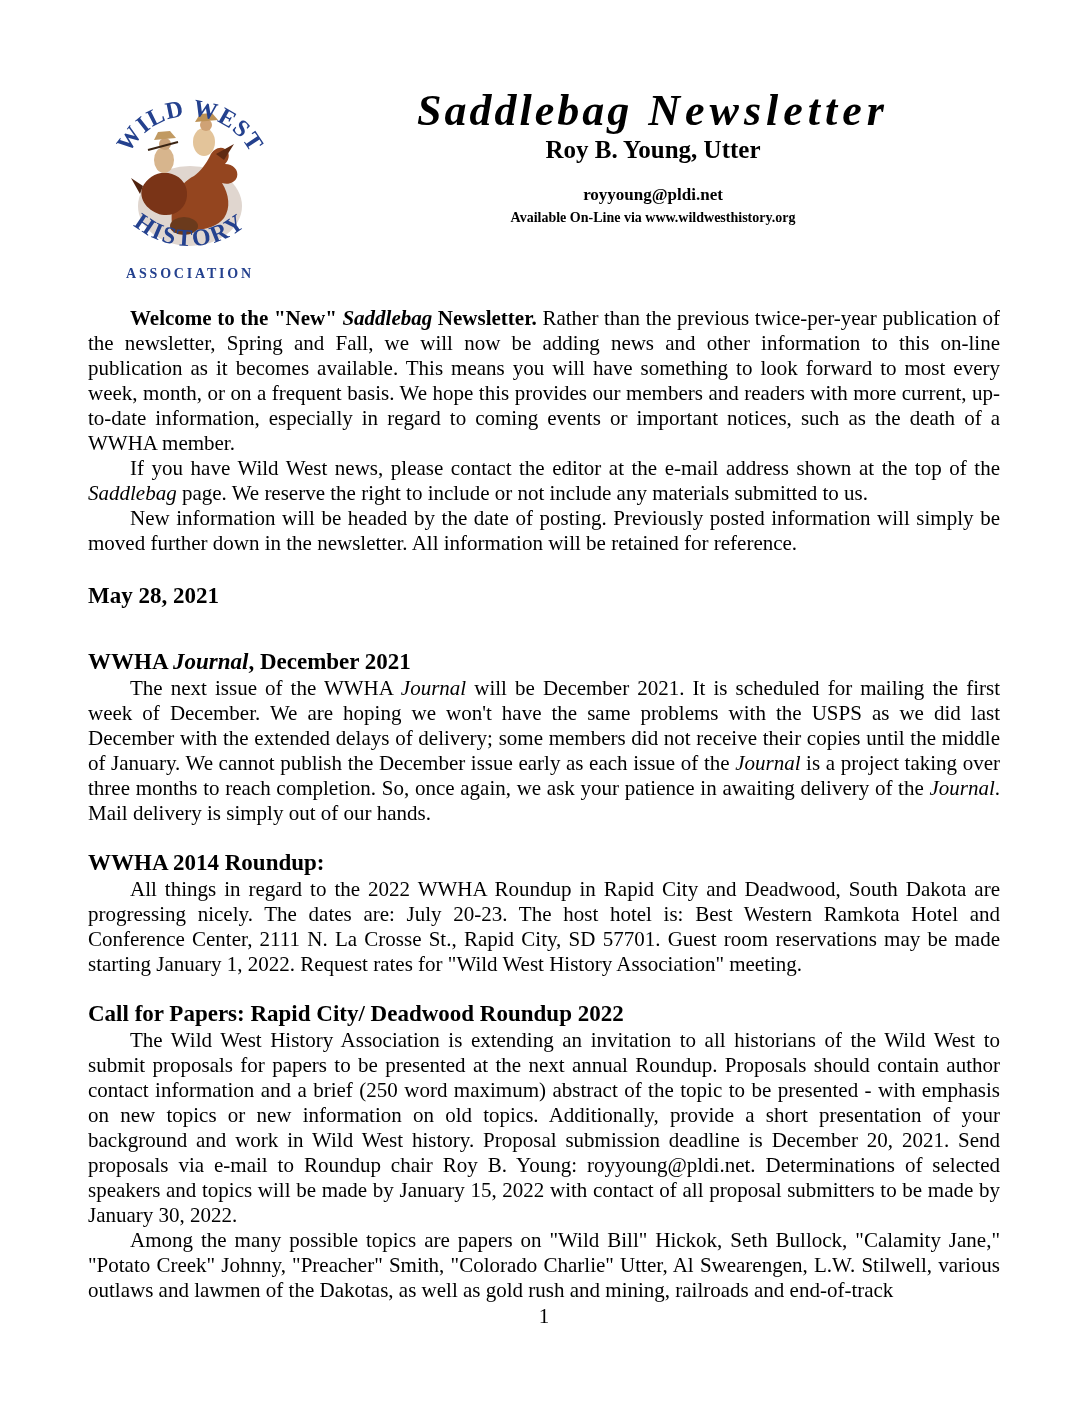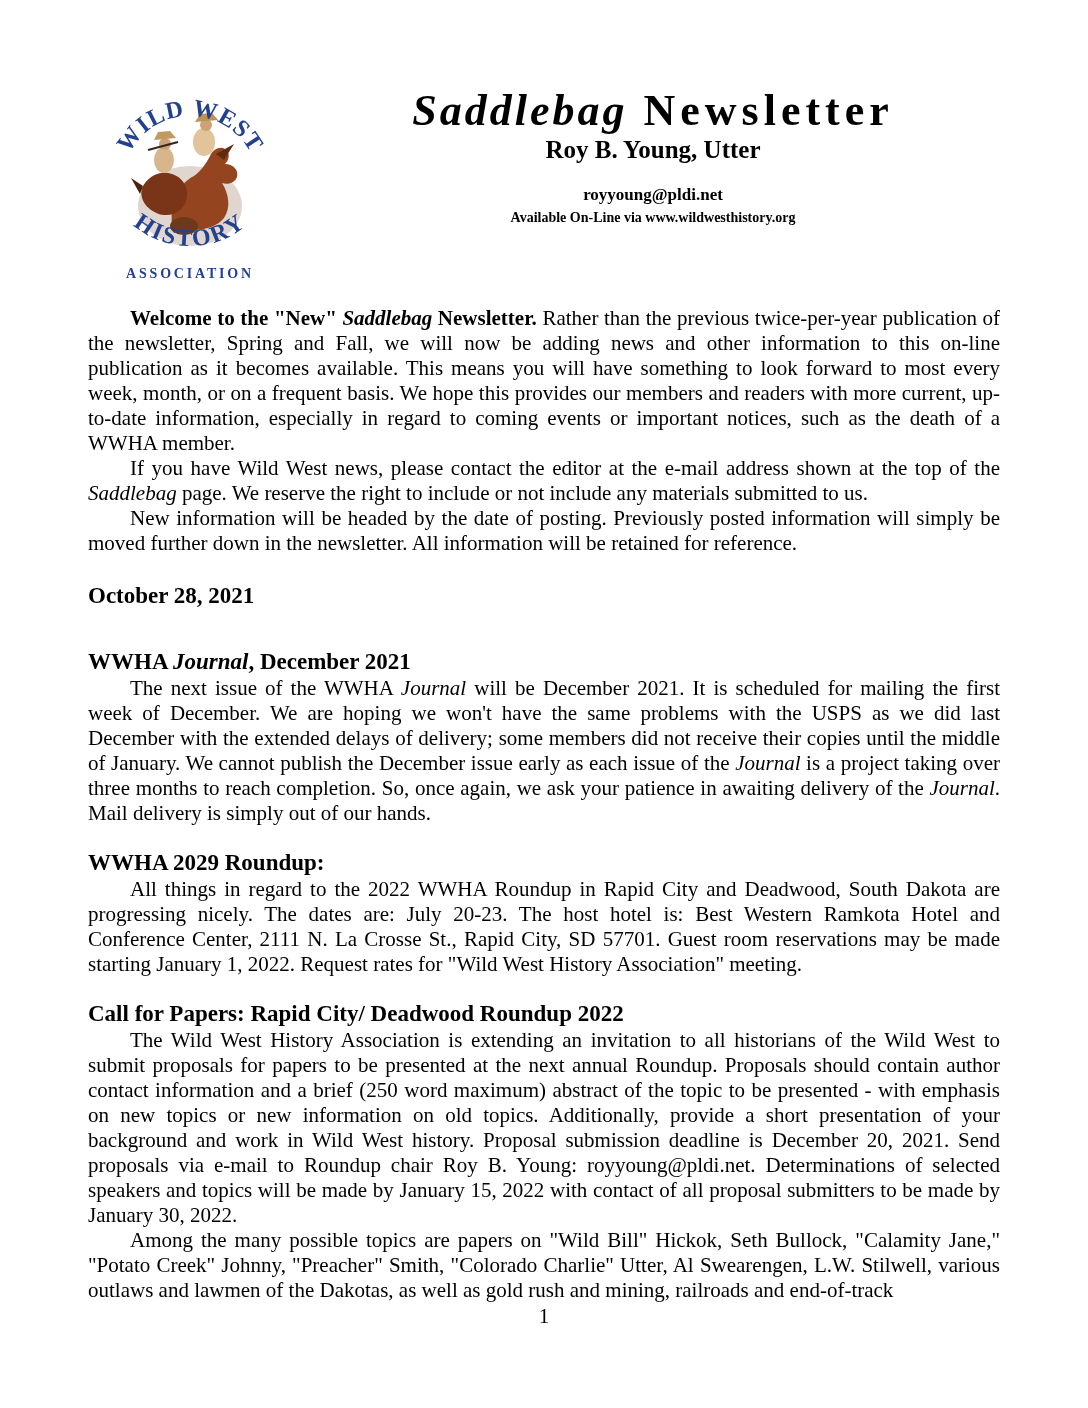--- a/index.html
+++ b/index.html
@@ -32,21 +32,21 @@
   
   .masthead {
     position: absolute;
     left: 290px; top: 88px;
     width: 726px;
     text-align: center;
     font-weight: bold;
   }
   .nl-title { font-size: 44px; line-height: 46px; }
   .t-ital  { font-style: italic; letter-spacing: 3px; }
-  .t-rest  { letter-spacing: 5px; }
+  .t-rest  { letter-spacing: 5px; font-style: italic; }
   .editor  { font-size: 25px; line-height: 28px; margin-top: 2px; }
   .email   { font-size: 17px; line-height: 20px; margin-top: 21px; }
   .supplement   { font-size: 21px; line-height: 24px; margin-top: 31px; }
   .availability { font-size: 14px; line-height: 24px; margin-top: 1px; }
 
   
   .content {
     position: absolute;
     left: 88px; top: 306px;
     width: 912px;
@@ -114,26 +114,26 @@
   </div>
 
   <div class="content">
 
     <p class="par"><b><span>Welcome to the "New" </span><i>Saddlebag</i><span> Newsletter.</span></b><span>  Rather than the previous twice-per-year publication of the newsletter, Spring and Fall, we will now be adding news and other information to this on-line publication as it becomes available.  This means you will have something to look forward to most every week, month, or on a frequent basis.  We hope this provides our members and readers with more current, up-to-date information, especially in regard to coming events or important notices, such as the death of a WWHA member.</span></p>
 
     <p class="par"><span>If you have Wild West news, please contact the editor at the e-mail address shown at the top of the </span><i>Saddlebag</i><span> page.  We reserve the right to include or not include any materials submitted to us.</span></p>
 
     <p class="par">New information will be headed by the date of posting.  Previously posted information will simply be moved further down in the newsletter.  All information will be retained for reference.</p>
 
-    <h2 class="heading date-heading">October 28, 2021</h2>
+    <h2 class="heading date-heading">May 28, 2021</h2>
 
     <h2 class="heading"><span>WWHA </span><i>Journal</i><span>, December 2021</span></h2>
     <p class="par"><span>The next issue of the WWHA </span><i>Journal</i><span> will be December 2021.  It is scheduled for mailing the first week of December.  We are hoping we won't have the same problems with the USPS as we did last December with the extended delays of delivery; some members did not receive their copies until the middle of January.  We cannot publish the December issue early as each issue of the </span><i>Journal</i><span> is a project taking over three months to reach completion.  So, once again, we ask your patience in awaiting delivery of the </span><i>Journal</i><span>.  Mail delivery is simply out of our hands.</span></p>
 
-    <h2 class="heading">WWHA 2029 Roundup:</h2>
+    <h2 class="heading">WWHA 2014 Roundup:</h2>
     <p class="par">All things in regard to the 2022 WWHA Roundup in Rapid City and Deadwood, South Dakota are progressing nicely.  The dates are:  July 20-23.  The host hotel is:  Best Western Ramkota Hotel and Conference Center, 2111 N. La Crosse St., Rapid City, SD 57701.  Guest room reservations may be made starting January 1, 2022.  Request rates for "Wild West History Association" meeting.</p>
 
     <h2 class="heading">Call for Papers: Rapid City/ Deadwood Roundup 2022</h2>
     <p class="par">The Wild West History Association is extending an invitation to all historians of the Wild West to submit proposals for papers to be presented at the next annual Roundup.  Proposals should contain author contact information and a brief (250 word maximum) abstract of the topic to be presented - with emphasis on new topics or new information on old topics.  Additionally, provide a short presentation of your background and work in Wild West history.  Proposal submission deadline is December 20, 2021.  Send proposals via e-mail to Roundup chair Roy B. Young:  royyoung@pldi.net.  Determinations of selected speakers and topics will be made by January 15, 2022 with contact of all proposal submitters to be made by January 30, 2022.</p>
     <p class="par">Among the many possible topics are papers on "Wild Bill" Hickok, Seth Bullock, "Calamity Jane," "Potato Creek" Johnny, "Preacher" Smith, "Colorado Charlie" Utter, Al Swearengen, L.W. Stilwell, various outlaws and lawmen of the Dakotas, as well as gold rush and mining, railroads and end-of-track</p>
 
     <div class="page-number">1</div>
   </div>
 
 </div>

